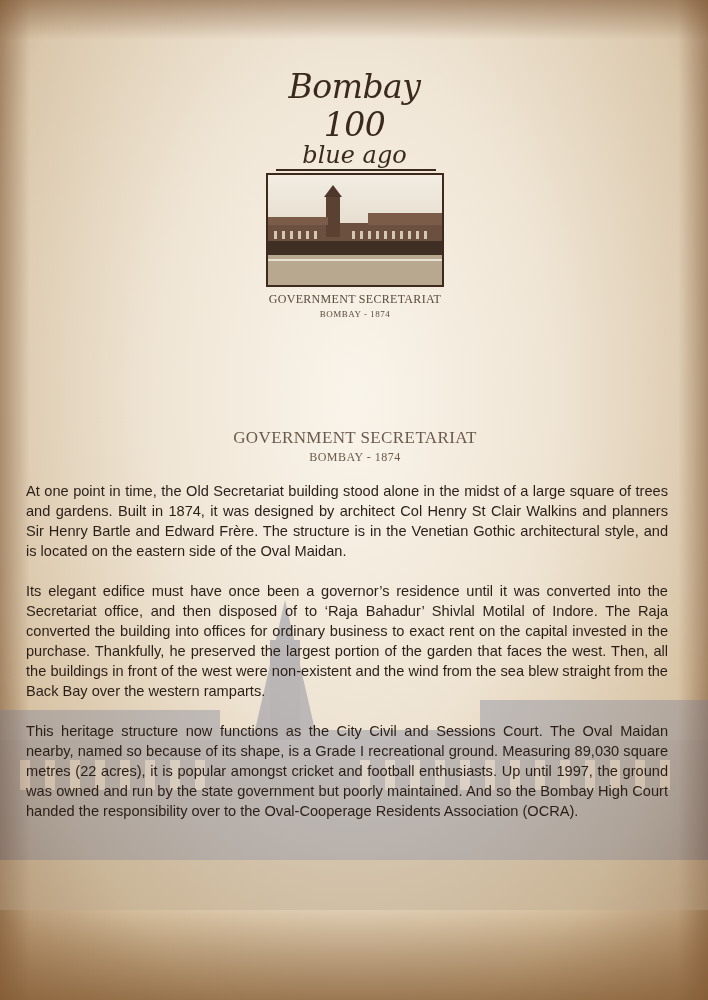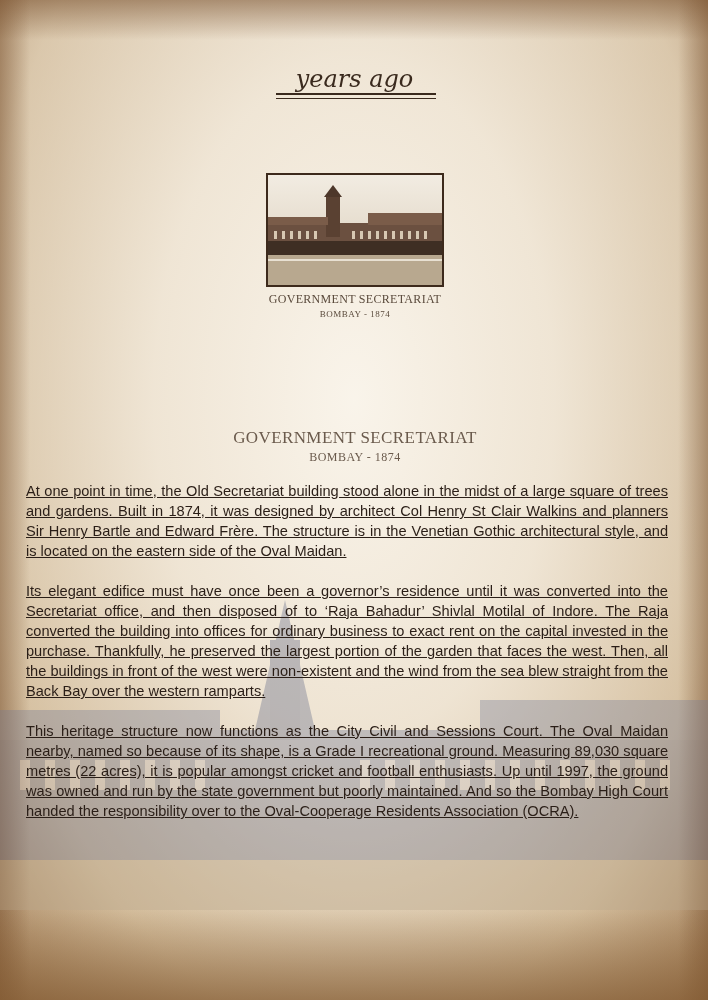--- a/index.html
+++ b/index.html
@@ -55,21 +55,21 @@
 
   .heading { position: absolute; left: 150px; top: 428px; width: 410px; text-align: center; color: #6a5a4c; font-family: "Liberation Serif", serif; }
   .heading-title { font-size: 17px; letter-spacing: 0.4px; }
   .heading-sub { font-size: 12px; margin-top: 2px; letter-spacing: 0.5px; }
 
   .body-text {
     position: absolute; left: 26px; top: 481px; width: 655px;
     font-family: "Liberation Sans", sans-serif; font-size: 14.6px; line-height: 20px;
     color: #2a1e17; text-align: justify;
   }
-  .body-text p { margin: 0 13px 20px 0; text-decoration: underline; }
+  .body-text p { margin: 0 13px 20px 0; }
 </style>
 </head>
 <body>
 
 <div class="parchment"></div>
 <div class="edge-top"></div>
 <div class="edge-left"></div>
 <div class="edge-right"></div>
 
 <svg class="bg-building" viewBox="0 0 708 330" preserveAspectRatio="none">
@@ -100,21 +100,22 @@
       <rect x="610" y="180" width="10" height="30"></rect>
       <rect x="635" y="180" width="10" height="30"></rect>
       <rect x="660" y="180" width="10" height="30"></rect>
   </g>
   <rect x="0" y="280" width="708" height="50" fill="#b9a88f"></rect>
 </svg>
 
 <div class="edge-bottom"></div>
 
 <div class="logo">
-  <div class="logo-line2">years ago</div>
+  <div class="logo-line1">Bombay 100</div>
+  <div class="logo-line2">blue ago</div>
   <div class="logo-rule"></div>
   <div class="logo-rule thin"></div>
 </div>
 
 <div class="photo">
   <svg width="174" height="110" viewBox="0 0 174 110">
     <defs>
       <linearGradient id="sky" x1="0" y1="0" x2="0" y2="1">
         <stop offset="0" stop-color="#f2ece2"></stop>
         <stop offset="1" stop-color="#d9cdb9"></stop>

